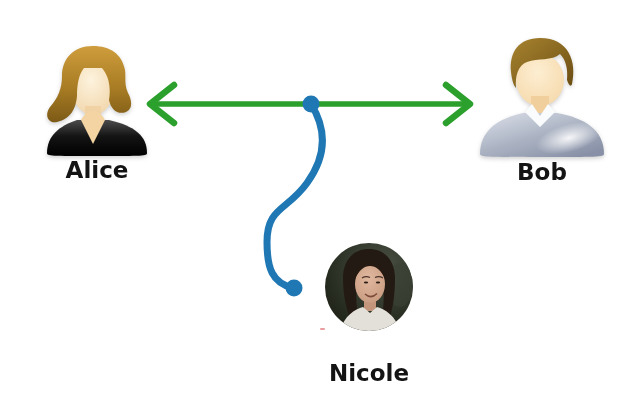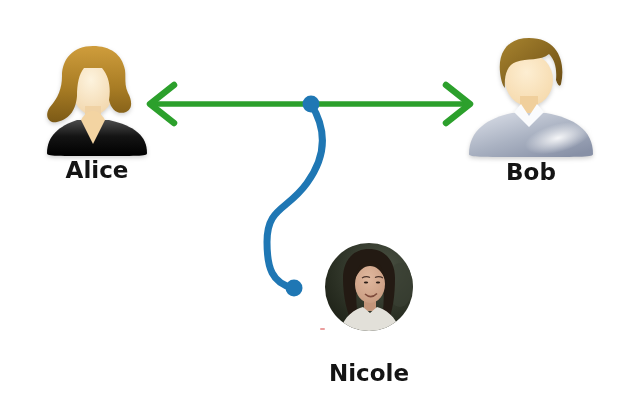--- a/index.html
+++ b/index.html
@@ -4,21 +4,21 @@
 <style>
   html,body{margin:0;padding:0;}
   body{
     width:640px;height:404px;background:#ffffff;overflow:hidden;
     font-family:"DejaVu Sans","Liberation Sans",sans-serif;position:relative;
   }
   .canvas{position:absolute;inset:0;width:640px;height:404px;}
   .links-layer{position:absolute;left:0;top:0;width:640px;height:404px;z-index:1;}
   .node{position:absolute;display:flex;flex-direction:column;align-items:center;z-index:2;}
   .node-alice{left:45px;top:46px;width:104px;text-align:right;}
-  .node-bob{left:466px;top:34px;width:130px;}
+  .node-bob{left:477px;top:34px;width:130px;}
   .node-nicole{left:324px;top:243px;width:90px;}
   .avatar-svg{display:block;filter:drop-shadow(0 2px 2px rgba(0,0,0,0.18));}
   .node-label{
     font-weight:700;font-size:23px;line-height:1.0;color:#141414;
     margin-top:3px;letter-spacing:0px;white-space:nowrap;
   }
   .node-nicole .node-label{margin-top:31px;}
   .photo-circle{
     width:88px;height:88px;border-radius:50%;overflow:hidden;display:block;
   }

